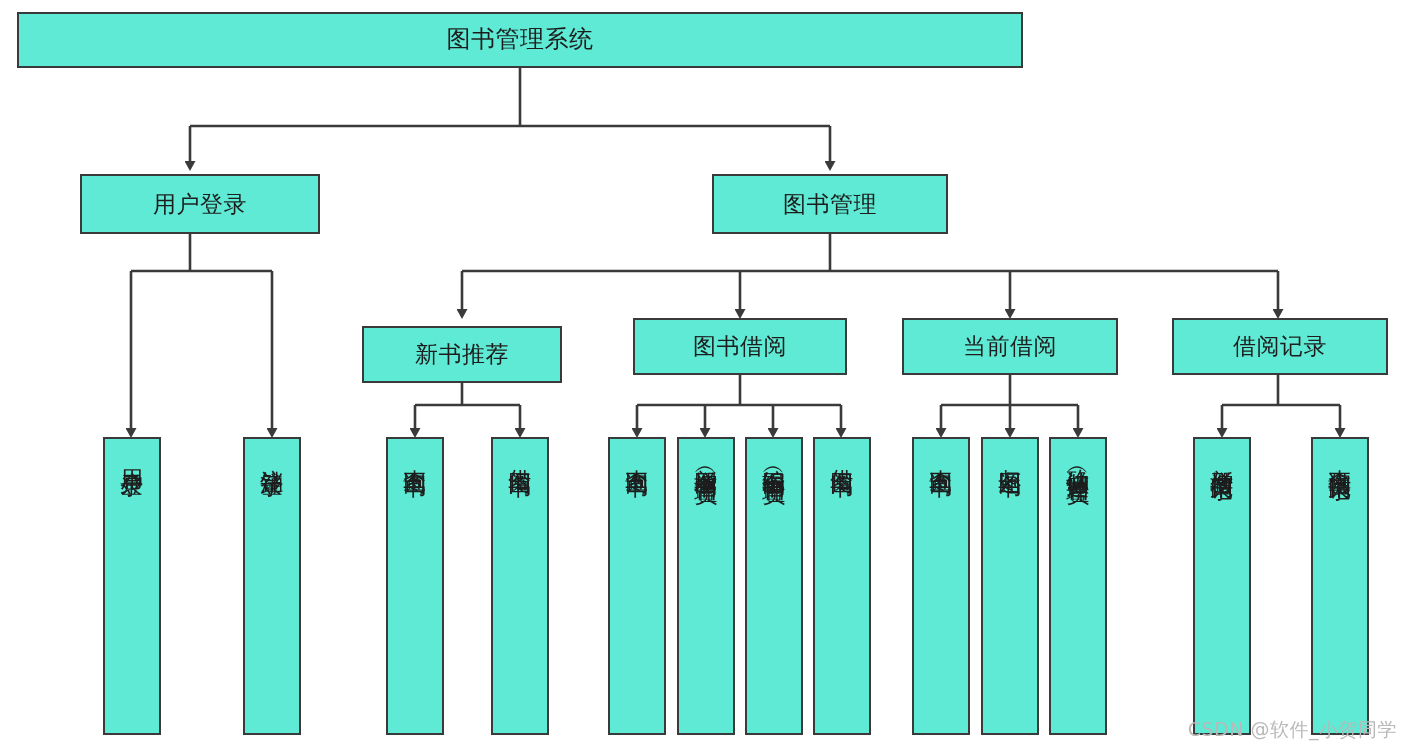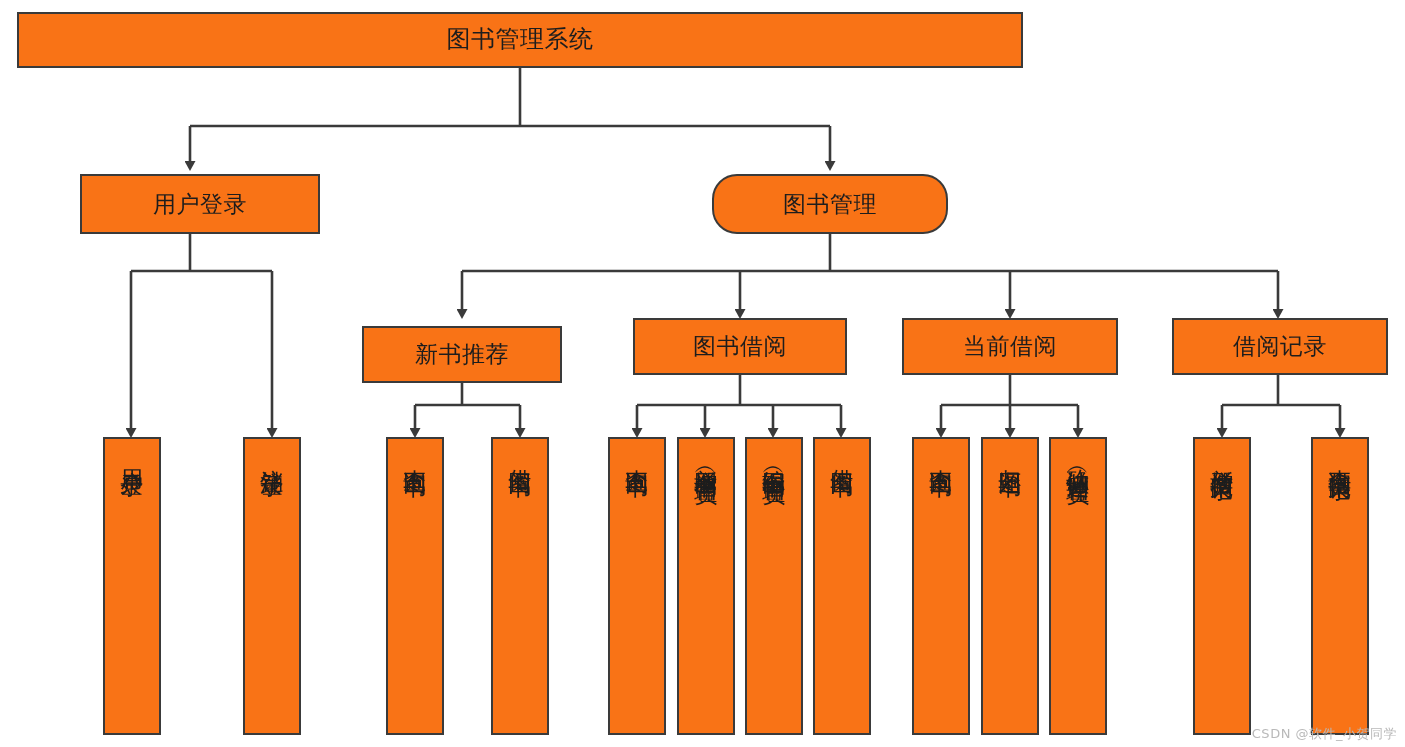--- a/index.html
+++ b/index.html
@@ -22,21 +22,21 @@
     position: absolute;
     left: 0;
     top: 0;
     width: 1405px;
     height: 747px;
     pointer-events: none;
   }
   .node {
     position: absolute;
     box-sizing: border-box;
-    background: #f97316;
+    background: #5eead4;
     border: 2.5px solid #3a3a3a;
     display: flex;
     align-items: center;
     justify-content: center;
     color: #1d1d1d;
   }
   .node .label {
     display: block;
     text-align: center;
     line-height: 1.22;
@@ -56,21 +56,21 @@
     font-size: 23px;
     line-height: 1.16;
     letter-spacing: 2px;
     max-height: 100%;
   }
   #root-node .label { font-size: 24px; }
   #watermark {
     position: absolute;
     right: 8px;
     bottom: 4px;
-    font-size: 13px;
+    font-size: 19px;
     color: #b9b9b9;
     letter-spacing: 0.5px;
     white-space: nowrap;
     font-family: "DejaVu Sans", "Liberation Sans", sans-serif;
   }
 </style>
 </head>
 <body>
 
 <div id="diagram-root">
@@ -127,21 +127,21 @@
     </g>
   </svg>
 
   <div class="node horizontal" id="root-node" style="left:17px; top:12px; width:1006px; height:56px;">
     <span class="label">图书管理系统</span>
   </div>
 
   <div class="node horizontal" style="left:80px; top:174px; width:240px; height:60px;">
     <span class="label">用户登录</span>
   </div>
-  <div class="node horizontal" style="left:712px; top:174px; width:236px; height:60px;border-radius:25px;">
+  <div class="node horizontal" style="left:712px; top:174px; width:236px; height:60px;">
     <span class="label">图书管理</span>
   </div>
 
   <div class="node horizontal" style="left:362px; top:326px; width:200px; height:57px;">
     <span class="label">新书推荐</span>
   </div>
   <div class="node horizontal" style="left:633px; top:318px; width:214px; height:57px;align-items:center;">
     <span class="label">图书借阅</span>
   </div>
   <div class="node horizontal" style="left:1172px; top:318px; width:216px; height:57px;">

